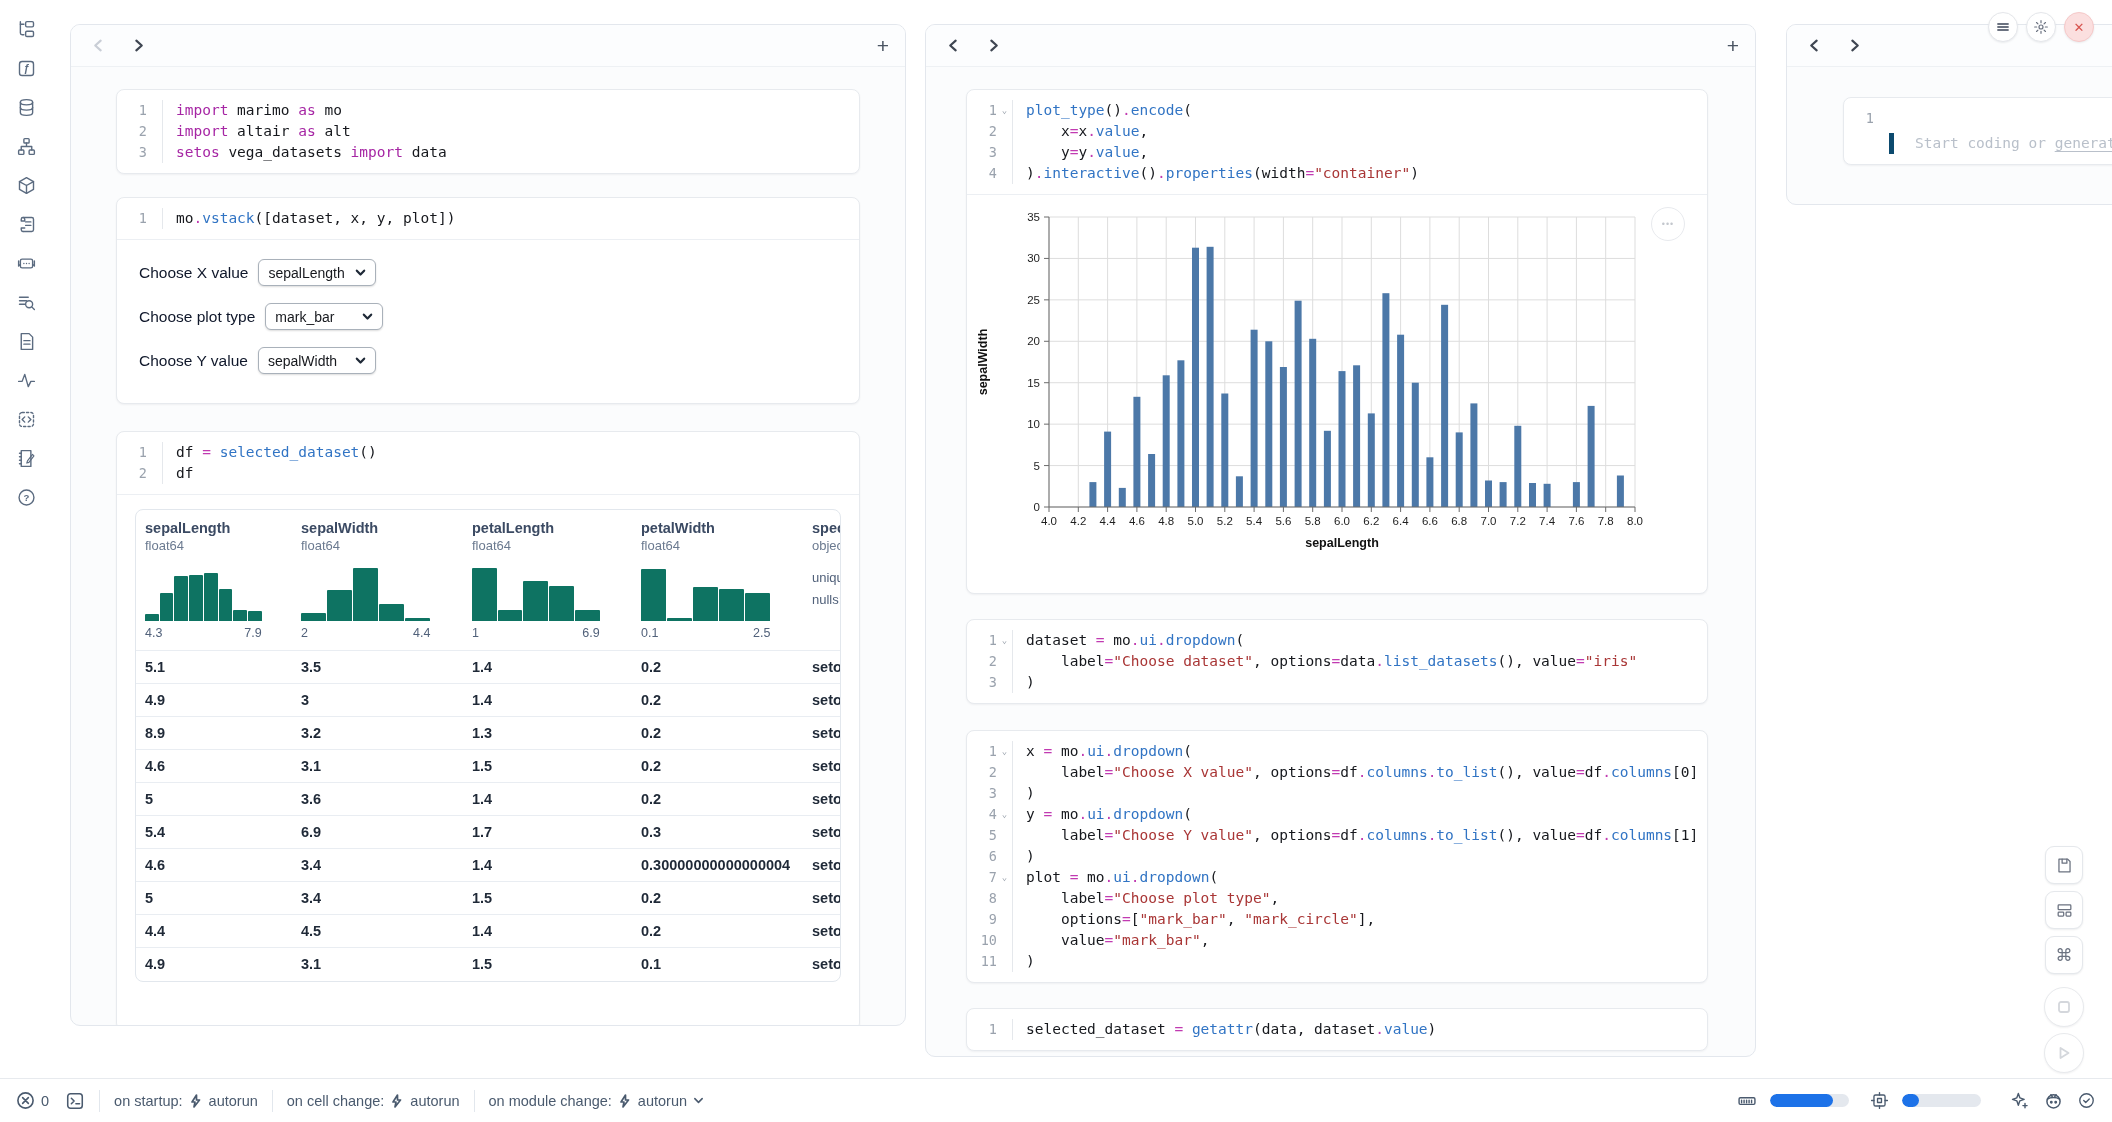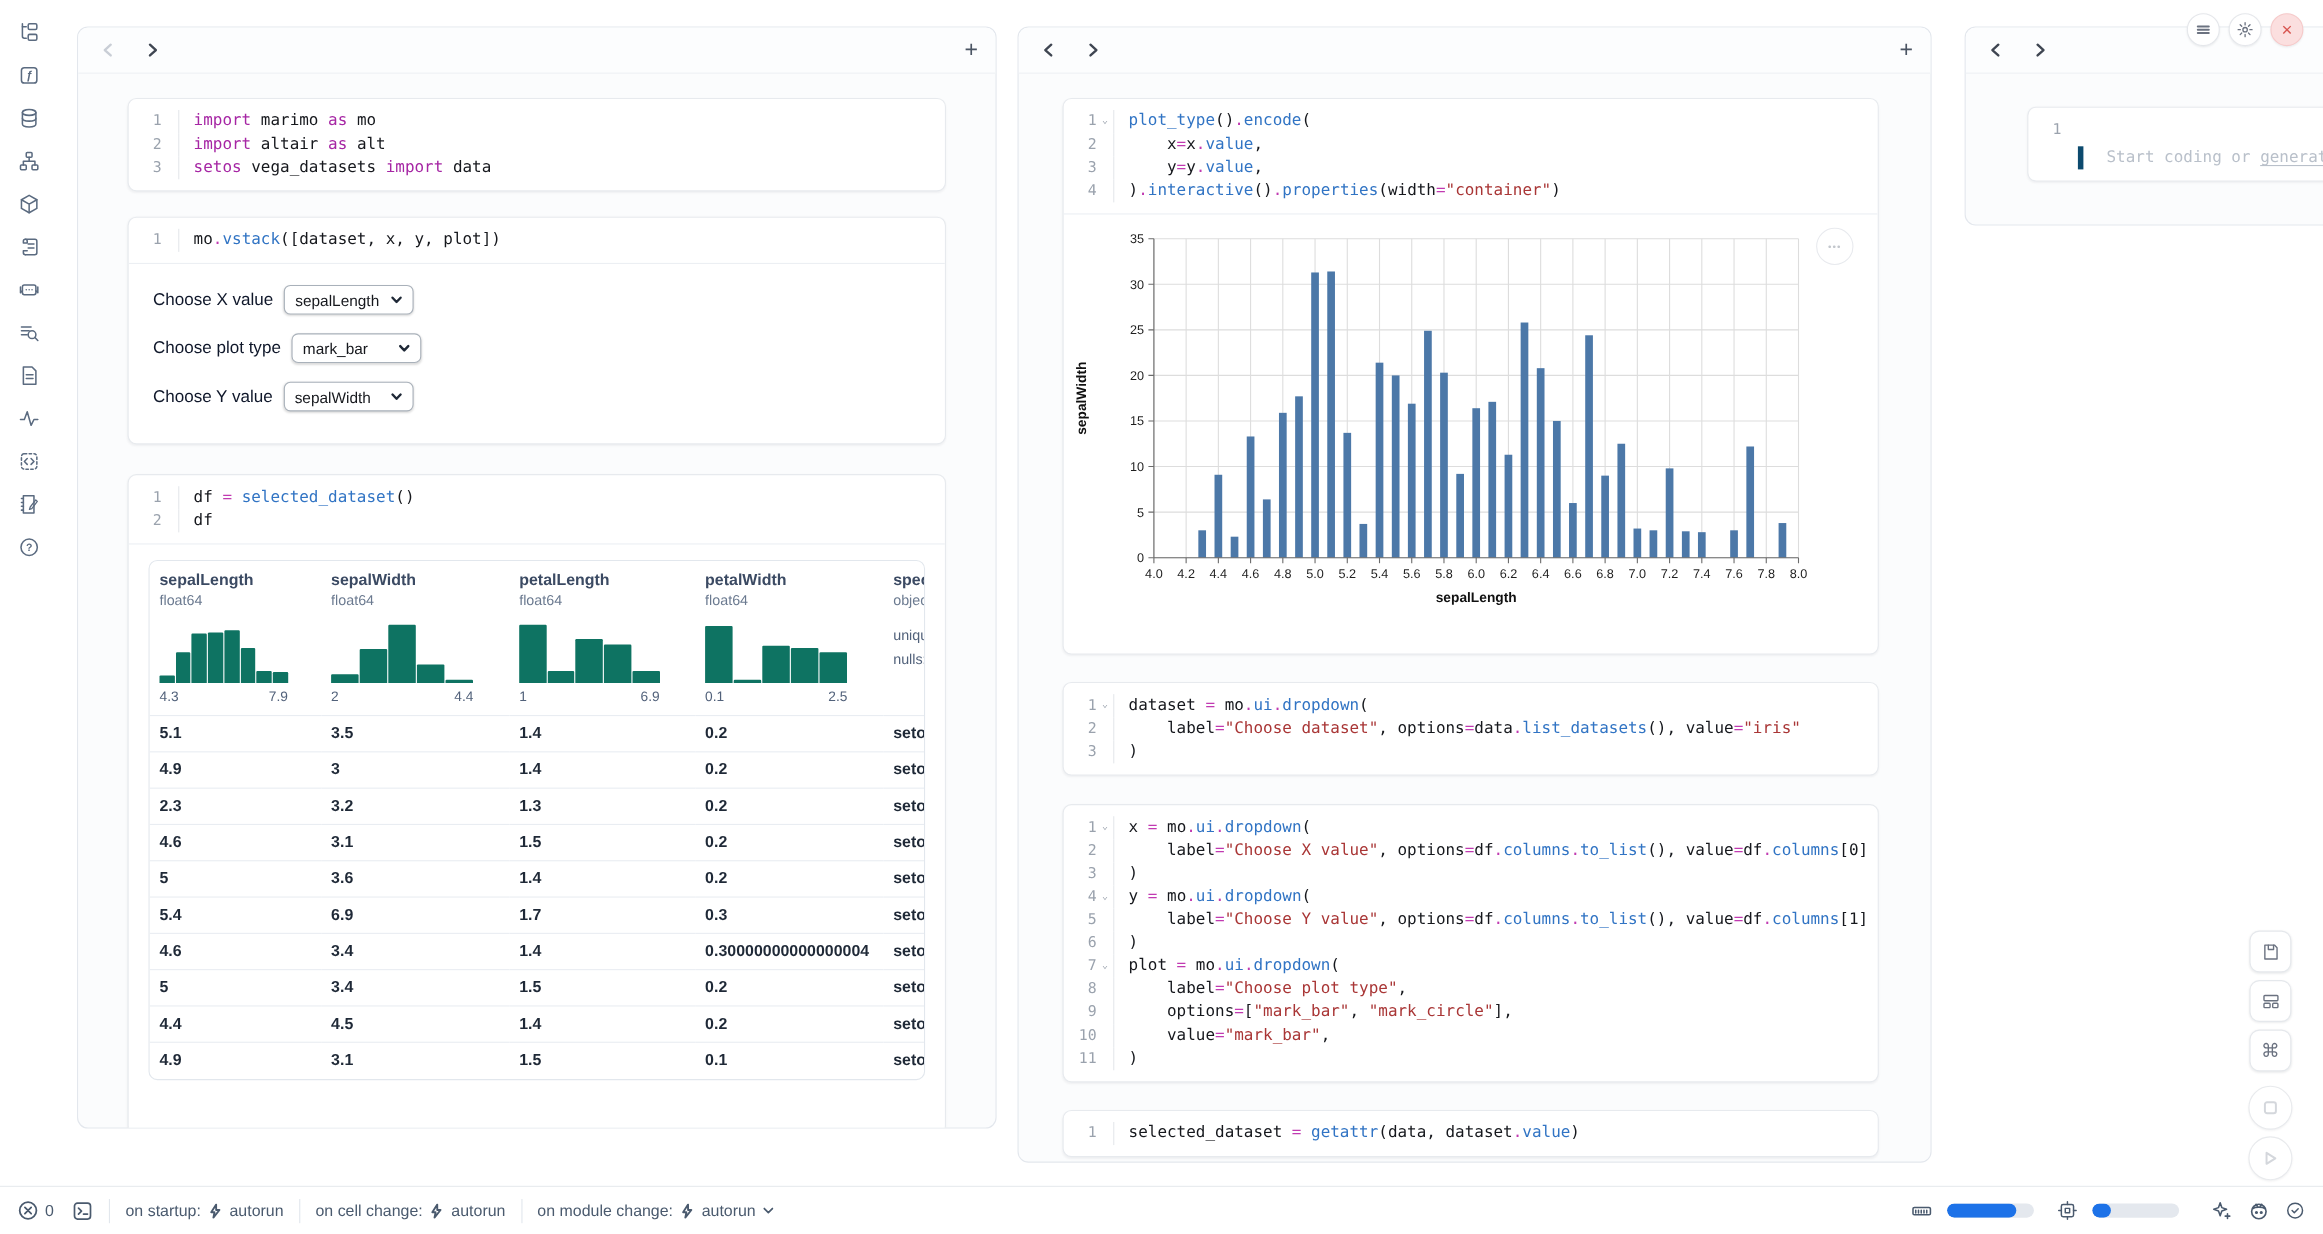--- a/index.html
+++ b/index.html
@@ -417,21 +417,21 @@
                       <td>setos</td>
                     </tr>
                     <tr>
                       <td>4.9</td>
                       <td>3</td>
                       <td>1.4</td>
                       <td>0.2</td>
                       <td>setos</td>
                     </tr>
                     <tr>
-                      <td>2.3</td>
+                      <td>8.9</td>
                       <td>3.2</td>
                       <td>1.3</td>
                       <td>0.2</td>
                       <td>setos</td>
                     </tr>
                     <tr>
                       <td>4.6</td>
                       <td>3.1</td>
                       <td>1.5</td>
                       <td>0.2</td>

